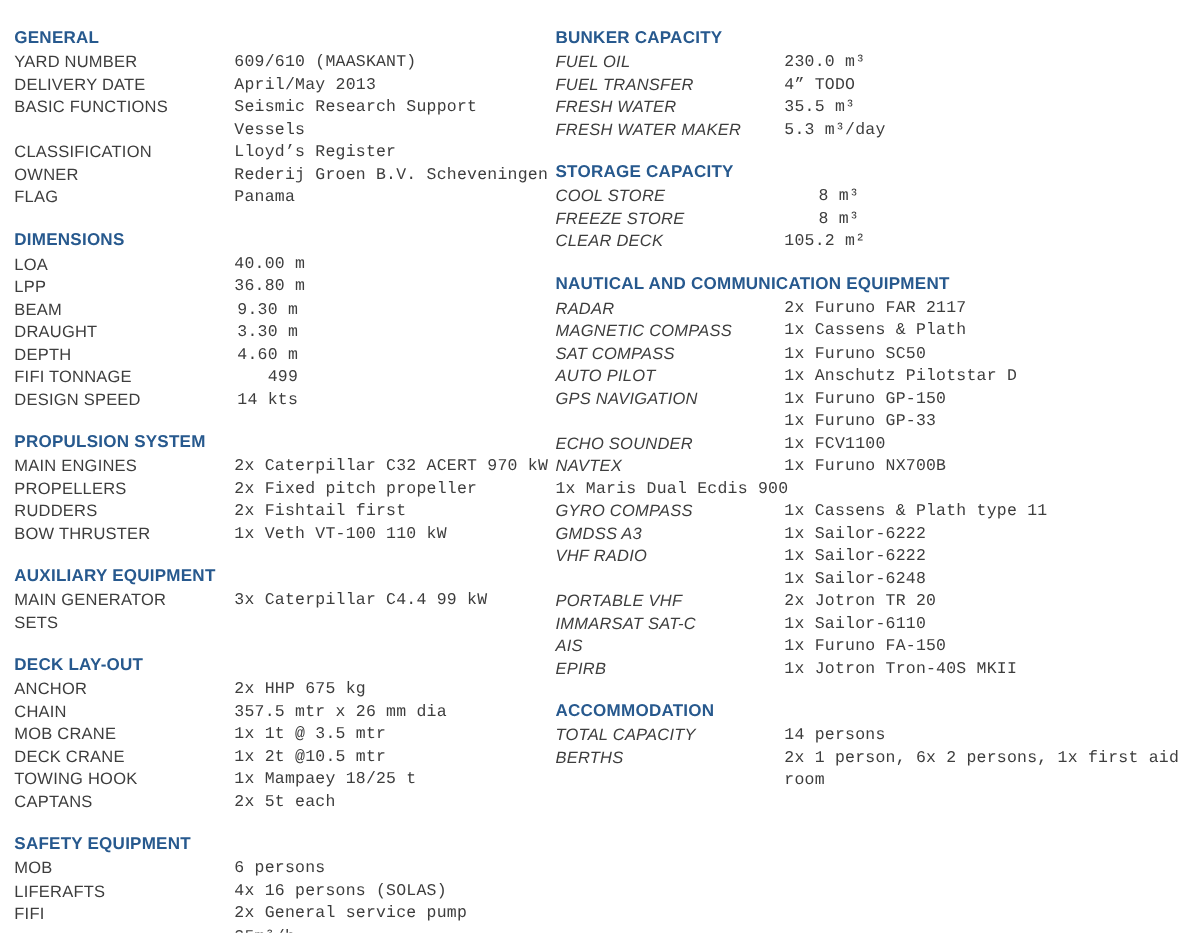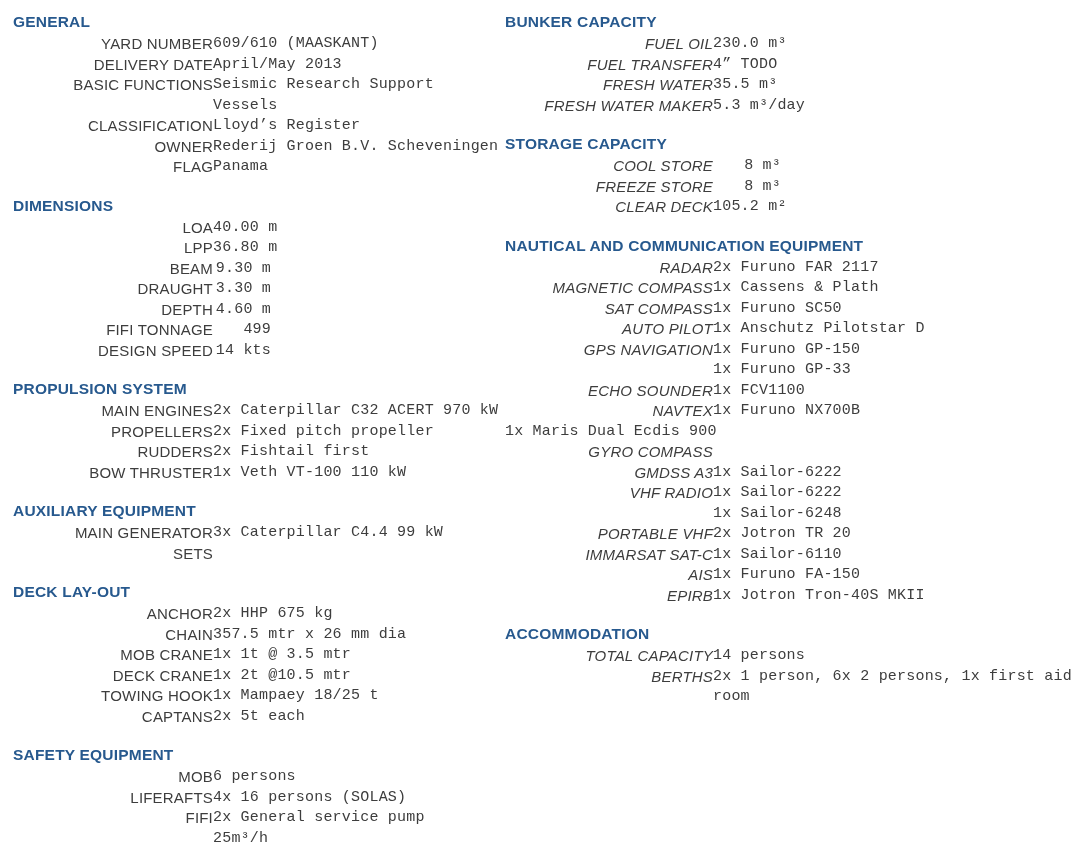--- a/index.html
+++ b/index.html
@@ -10,25 +10,25 @@
     font-family:"Liberation Sans",sans-serif;
     color:var(--text,#3d3d3d);
     font-size:15px;letter-spacing:.2px;
   }
   .page{display:flex;align-items:flex-start;width:100%;}
   .col{flex:1 1 auto;min-width:0;}
   .col-left{flex:0 0 492px;width:492px;}
   .col-right{flex:1 1 auto;}
   .sec{margin:0 0 17px 0;}
   .h{
-    margin:0 0 2px 0;font-size:15.5px;line-height:21px;
+    margin:13px 0 2px 0;font-size:15.5px;line-height:21px;
     font-weight:bold;color:var(--heading,#27598E);letter-spacing:.2px;
   }
   .row{display:flex;align-items:flex-start;line-height:20.5px;}
-  .label{flex:0 0 auto;white-space:pre-line;text-align:right;}
+  .label{flex:0 0 auto;white-space:pre-line;}
   .col-left .label{width:200px;}
   .col-right .label{width:208px;font-style:italic;}
   .value{flex:1 1 auto;white-space:pre-line;min-width:0;font-family:Liberation Mono, monospace;}
   
   .sec-dimensions .value{flex:0 0 auto;width:58px;text-align:right;white-space:pre;}
   .sec-storage-capacity .value{flex:0 0 auto;width:68px;text-align:right;white-space:pre;}
 </style>
 </head>
 <body style="--bg: #ffffff; --heading: #27598E; --text: #3d3d3d;">
 
@@ -228,20 +228,21 @@
         </div>
         <div class="row">
           <span class="label">NAVTEX</span>
           <span class="value">1x Furuno NX700B</span>
         </div>
         <div class="row">
           <span class="value">1x Maris Dual Ecdis 900</span>
         </div>
         <div class="row">
           <span class="label">GYRO COMPASS</span>
+          <span class="value">1x Cassens &amp; Plath type 11</span>
         </div>
         <div class="row">
           <span class="label">GMDSS A3</span>
           <span class="value">1x Sailor-6222</span>
         </div>
         <div class="row">
           <span class="label">VHF RADIO</span>
           <span class="value">1x Sailor-6222
 1x Sailor-6248</span>
         </div>

